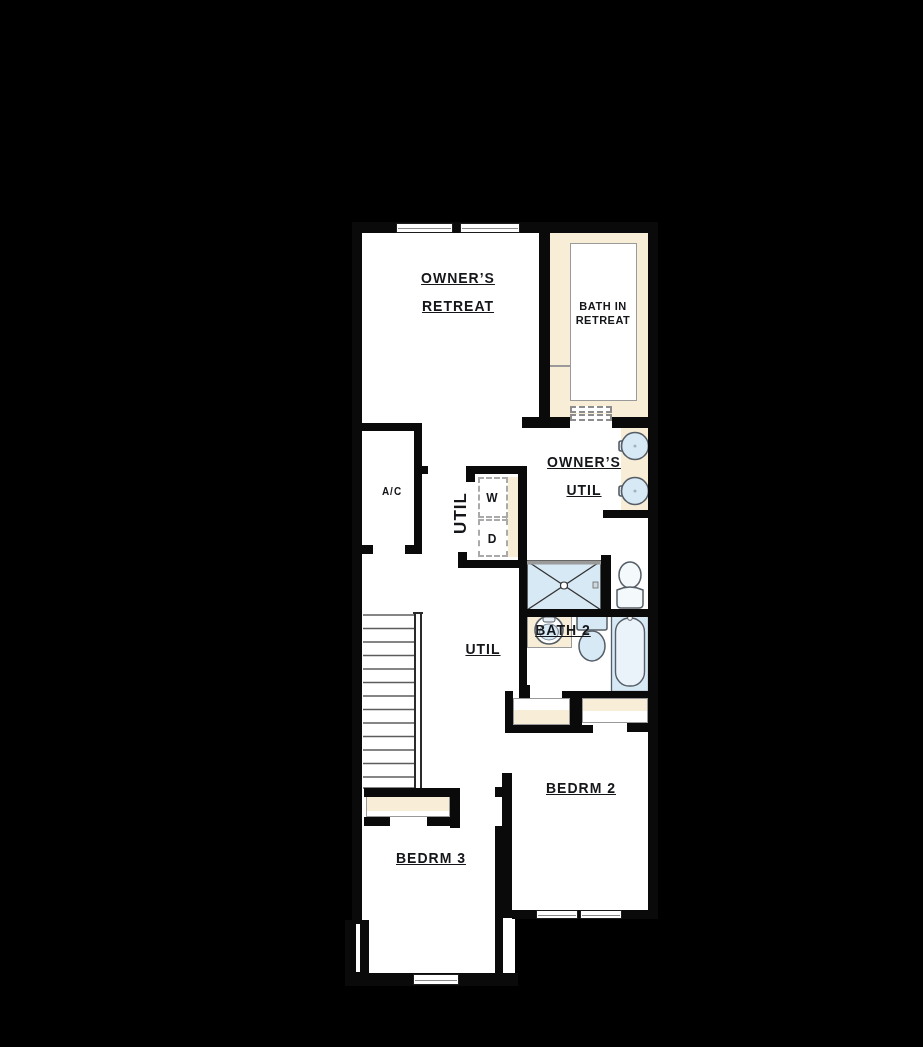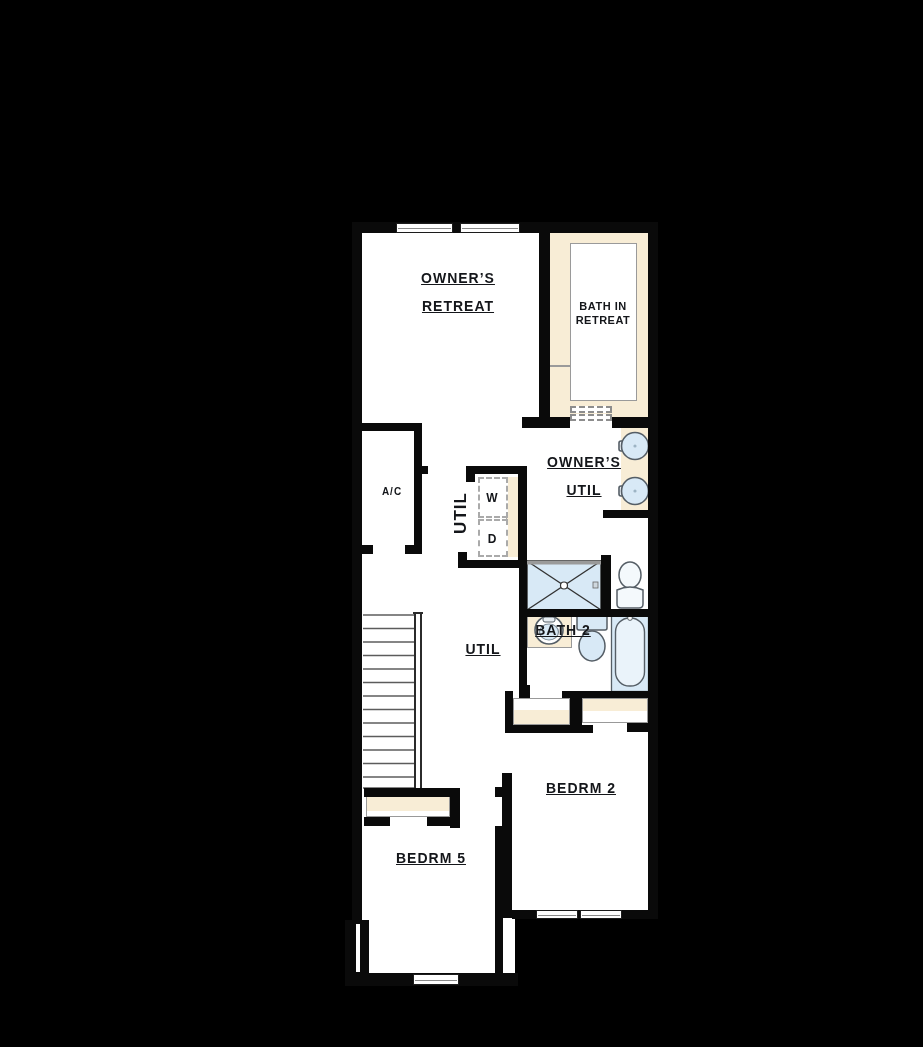--- a/index.html
+++ b/index.html
@@ -196,15 +196,15 @@
     <span>OWNER’S</span>
     <span>UTIL</span>
   </div>
   <div class="lbl tiny" style="left:392px;top:491px;">A/C</div>
   <div class="lbl rot" style="left:461px;top:513px;">UTIL</div>
   <div class="lbl wd" style="left:492px;top:498px;">W</div>
   <div class="lbl wd" style="left:492px;top:539px;">D</div>
   <div class="lbl big" style="left:483px;top:649px;">UTIL</div>
   <div class="lbl big" style="left:563px;top:630px;text-align:center;">BATH 2</div>
   <div class="lbl big" style="left:581px;top:788px;">BEDRM 2</div>
-  <div class="lbl big" style="left:431px;top:858px;">BEDRM 5</div>
+  <div class="lbl big" style="left:431px;top:858px;">BEDRM 3</div>
 
 </div>
 
 </body></html>

